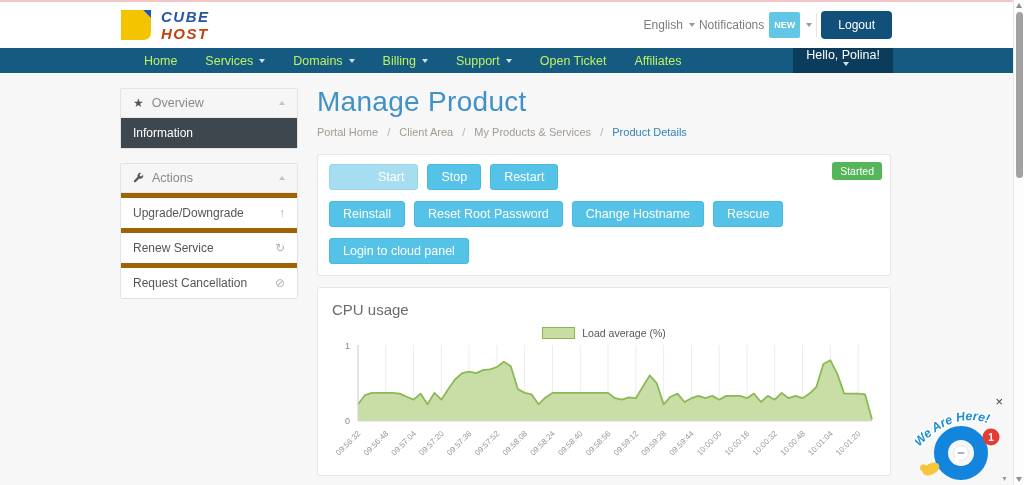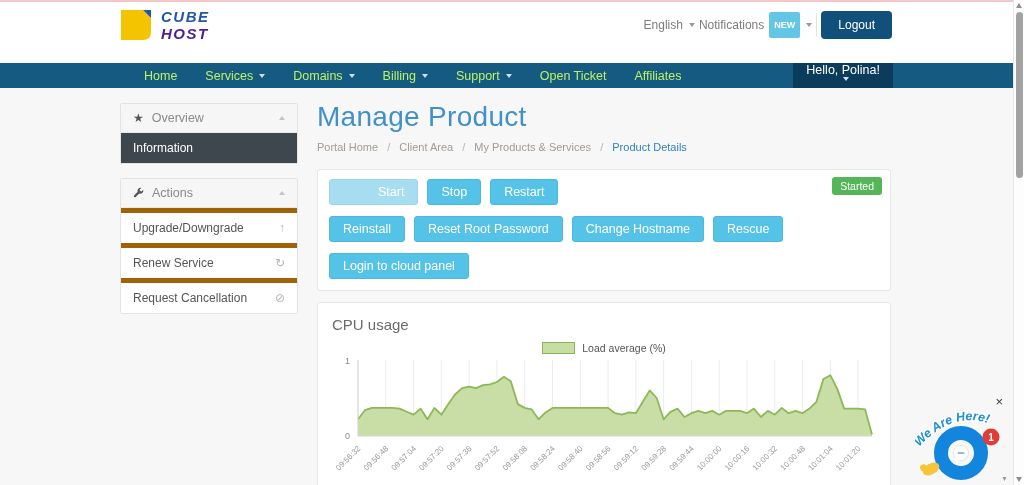--- a/index.html
+++ b/index.html
@@ -4,26 +4,26 @@
 <style>
   * { margin:0; padding:0; box-sizing:border-box; }
   html,body { width:1024px; height:485px; overflow:hidden; }
   body { font-family:"Liberation Sans","DejaVu Sans",sans-serif; background:#fff; position:relative; }
   .page { position:relative; width:1024px; height:485px; overflow:hidden; background:#fff; }
 
   
   .top-strip { height:2px; background:#f3c6ca; }
 
   
-  .header { position:relative; height:61px; background:#fff; }
+  .header { position:relative; height:46px; background:#fff; }
   .logo { position:absolute; left:118px; top:5px; display:flex; align-items:center; gap:7px; }
   .logo-icon { width:36px; height:36px; position:relative; }
   .logo-text { line-height:1; }
   .logo-text .l1 { color:#2356a8; font-weight:bold; font-style:italic; font-size:15px; letter-spacing:1.5px; }
-  .logo-text .l2 { color:#4c1d95; font-weight:bold; font-style:italic; font-size:15px; letter-spacing:1.5px; margin-top:2px; }
+  .logo-text .l2 { color:#c2410c; font-weight:bold; font-style:italic; font-size:15px; letter-spacing:1.5px; margin-top:2px; }
   .header-right { position:absolute; right:132px; top:0; height:46px; display:flex; align-items:center; gap:4px; }
   .hdr-link { color:#7d7d7d; font-size:12px; cursor:pointer; display:flex; align-items:center; }
   .badge-new { background:#63c6e4; color:#fff; font-size:9px; font-weight:bold; padding:8px 5px; border-radius:2px; margin-left:5px; }
   .caret { display:inline-block; width:0; height:0; border-left:3.5px solid transparent; border-right:3.5px solid transparent; border-top:4px solid #9a9a9a; margin-left:6px; }
   .caret.light { border-top-color:#cfe0ea; }
   .caret.up { border-top:none; border-bottom:4px solid #c3c3c3; }
   .hdr-sep { width:1px; height:24px; background:#e4e4e4; }
   .btn-logout { background:#11507b; color:#fff; font-size:12px; border:none; border-radius:4px; padding:7px 17px; cursor:pointer; }
 
   

